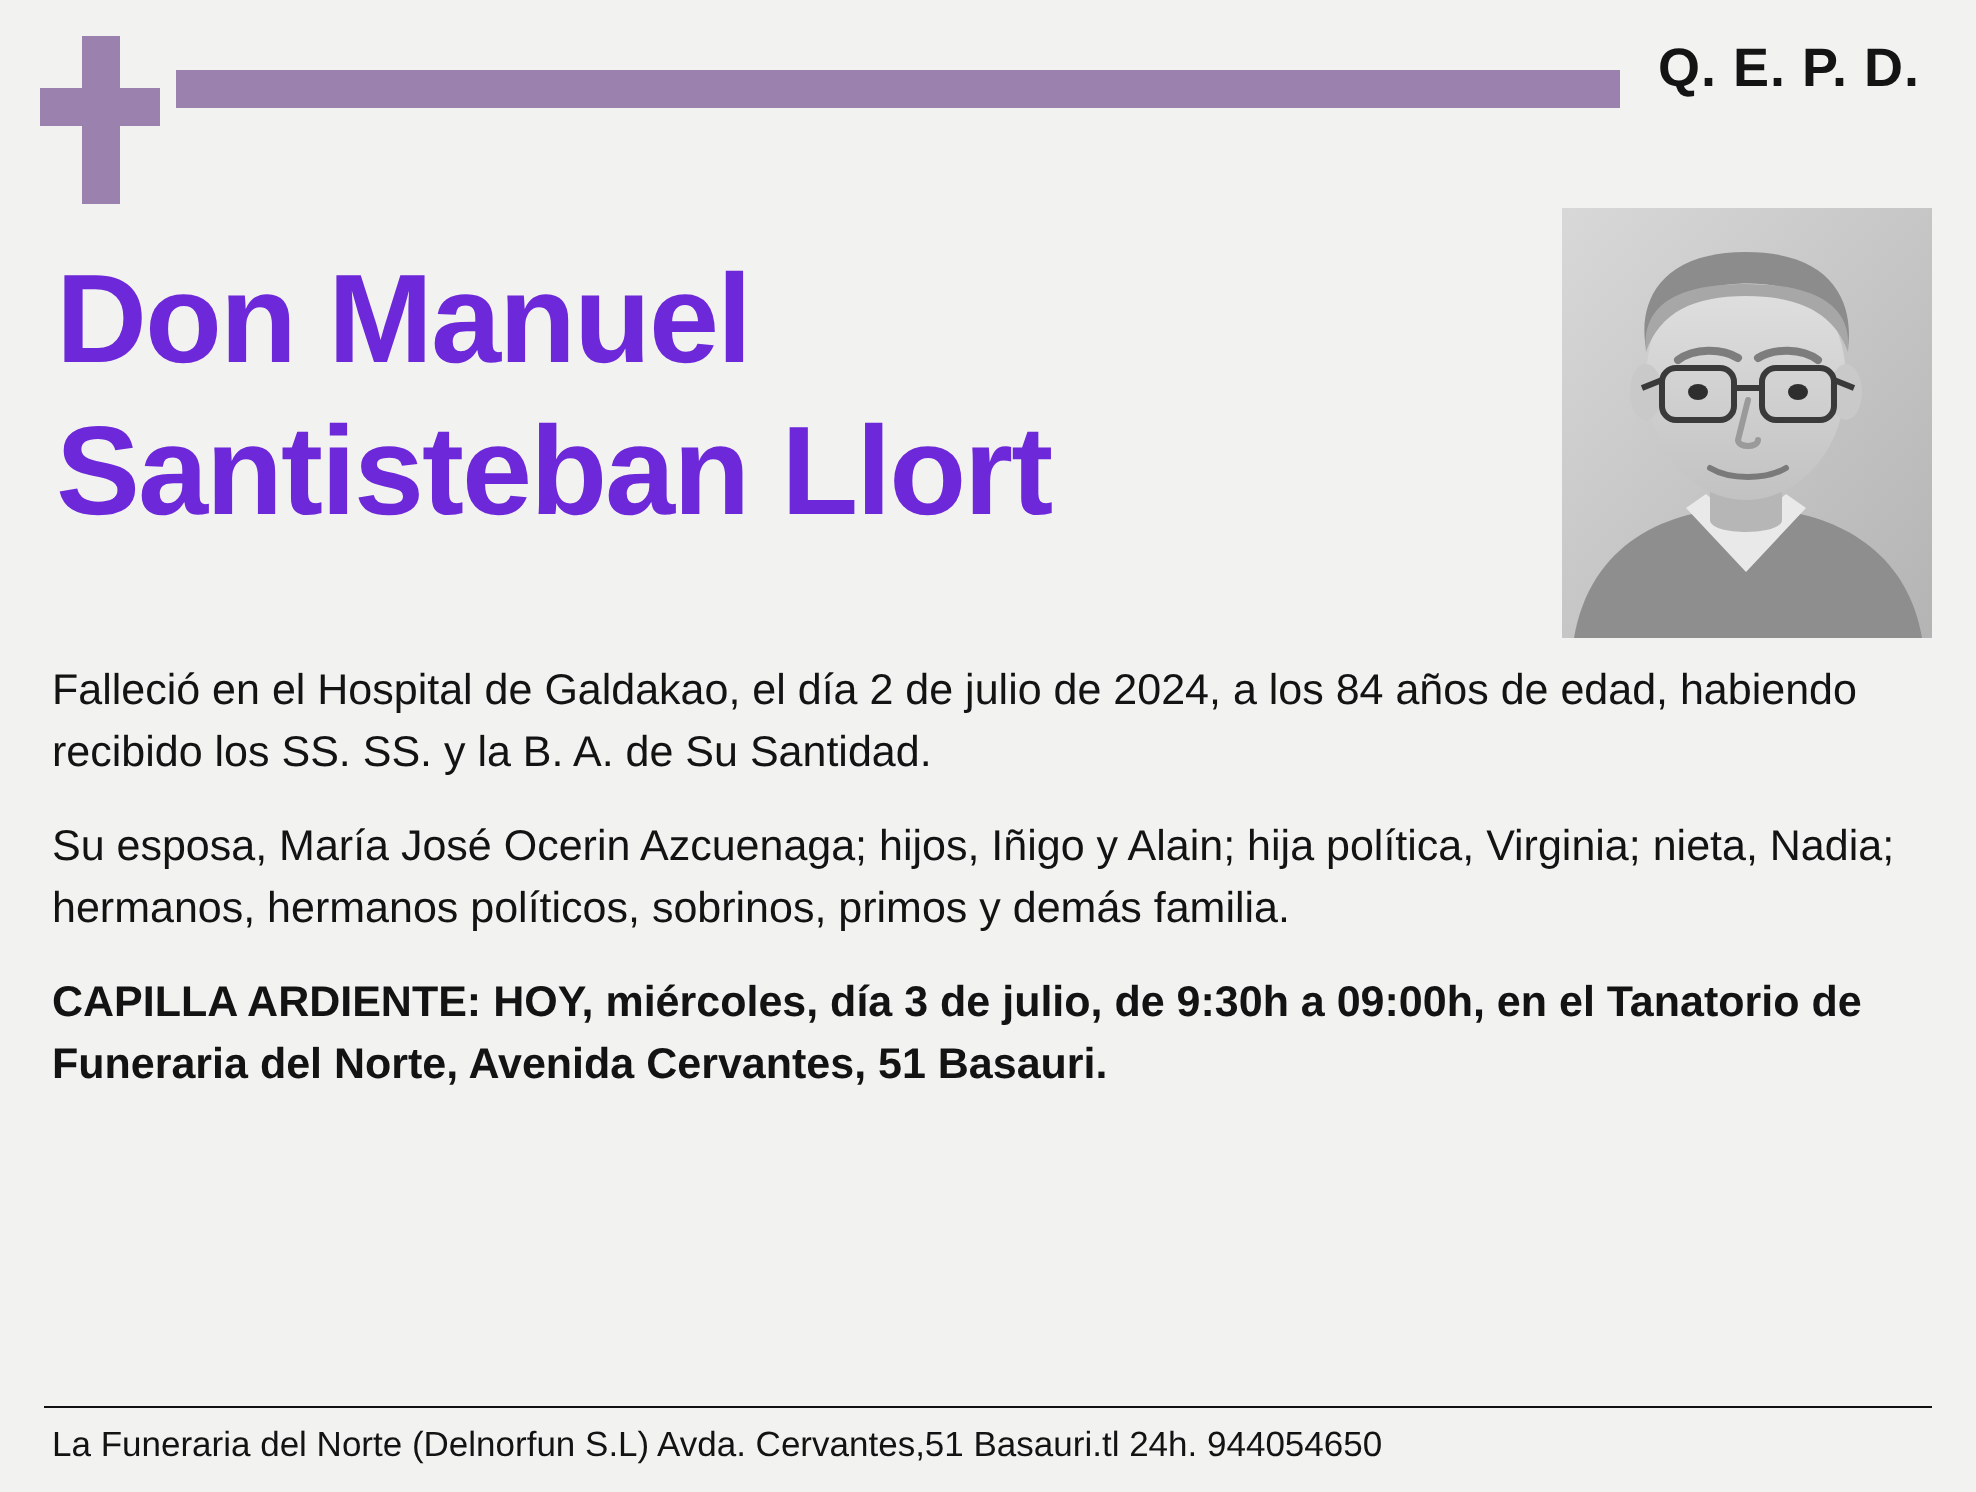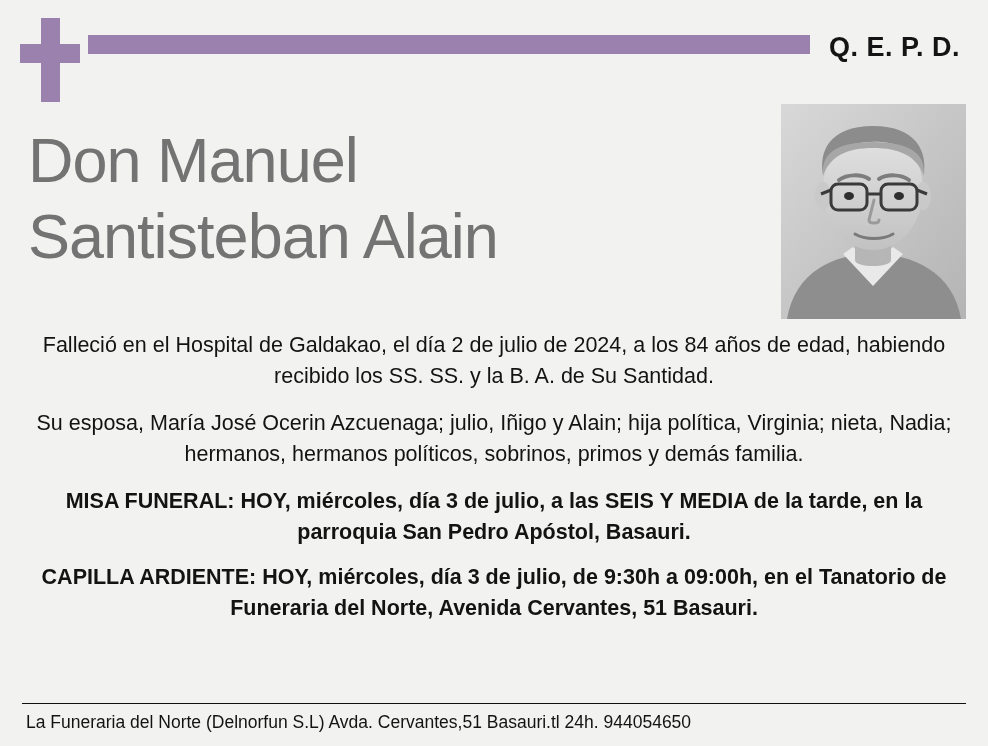--- a/index.html
+++ b/index.html
@@ -54,40 +54,40 @@
     position: absolute;
     left: 88px;
     top: 35px;
     width: 722px;
     height: 19px;
     background: #9b81ad;
   }
   .qepd {
     position: absolute;
     right: 28px;
-    top: 32px;
+    top: 19px;
     font-size: 27px;
     font-weight: bold;
     letter-spacing: 0.5px;
     color: #141414;
     font-family: "Liberation Sans", sans-serif;
   }
 
   
   .name-block {
     position: absolute;
     left: 28px;
     top: 122px;
     width: 720px;
   }
   .name-line {
     font-size: 63px;
     line-height: 76px;
-    font-weight: normal;
-    color: #737373;
+    font-weight: bold;
+    color: #6d28d9;
     letter-spacing: -1px;
     white-space: nowrap;
     font-family: "Liberation Sans", sans-serif;
   }
 
   
   .portrait {
     position: absolute;
     right: 22px;
     top: 104px;
@@ -97,21 +97,20 @@
     background: #cfcfcf;
   }
   .portrait svg { display: block; }
 
   
   .body {
     position: absolute;
     left: 26px;
     top: 330px;
     width: 936px;
-    text-align: center;
   }
   p.para {
     margin: 0 0 16px 0;
     font-size: 21.5px;
     line-height: 31px;
     color: #131313;
     font-family: "Liberation Sans", sans-serif;
   }
   p.para.bold {
     font-weight: bold;
@@ -146,21 +145,21 @@
     <div class="cross">
       <div class="v"></div>
       <div class="h"></div>
     </div>
     <div class="rule"></div>
     <div class="qepd">Q. E. P. D.</div>
   </div>
 
   <div class="name-block">
     <div class="name-line">Don Manuel</div>
-    <div class="name-line">Santisteban Alain</div>
+    <div class="name-line">Santisteban Llort</div>
   </div>
 
   <div class="portrait">
     <svg width="185" height="215" viewBox="0 0 185 215" xmlns="http://www.w3.org/2000/svg">
       <defs>
         <linearGradient id="bgGrad" x1="0" y1="0" x2="1" y2="1">
           <stop offset="0%" stop-color="#d8d8d8"></stop>
           <stop offset="100%" stop-color="#b4b4b4"></stop>
         </linearGradient>
         <linearGradient id="skinGrad" x1="0" y1="0" x2="0" y2="1">
@@ -196,21 +195,20 @@
       <ellipse cx="118" cy="92" rx="5" ry="4" fill="#2e2e2e"></ellipse>
 
       <path d="M93 96 L88 116 C88 120 98 120 98 116" stroke="#9a9a9a" stroke-width="3" fill="none" stroke-linecap="round"></path>
 
       <path d="M74 130 C84 136 102 136 112 130" stroke="#7a7a7a" stroke-width="3" fill="none" stroke-linecap="round"></path>
     </svg>
   </div>
 
   <div class="body">
     <p class="para">Falleció en el Hospital de Galdakao, el día 2 de julio de 2024, a los 84 años de edad, habiendo recibido los SS. SS. y la B. A. de Su Santidad.</p>
-    <p class="para">Su esposa, María José Ocerin Azcuenaga; julio, Iñigo y Alain; hija política, Virginia; nieta, Nadia; hermanos, hermanos políticos, sobrinos, primos y demás familia.</p>
-    <p class="para bold">MISA FUNERAL: HOY, miércoles, día 3 de julio, a las SEIS Y MEDIA de la tarde, en la parroquia San Pedro Apóstol, Basauri.</p>
+    <p class="para">Su esposa, María José Ocerin Azcuenaga; hijos, Iñigo y Alain; hija política, Virginia; nieta, Nadia; hermanos, hermanos políticos, sobrinos, primos y demás familia.</p>
     <p class="para bold last">CAPILLA ARDIENTE: HOY, miércoles, día 3 de julio, de 9:30h a 09:00h, en el Tanatorio de Funeraria del Norte, Avenida Cervantes, 51 Basauri.</p>
   </div>
 
   <div class="footer-rule"></div>
   <div class="footer-text">La Funeraria del Norte (Delnorfun S.L) Avda. Cervantes,51 Basauri.tl 24h. 944054650</div>
 
 </div>
 
 </body></html>

